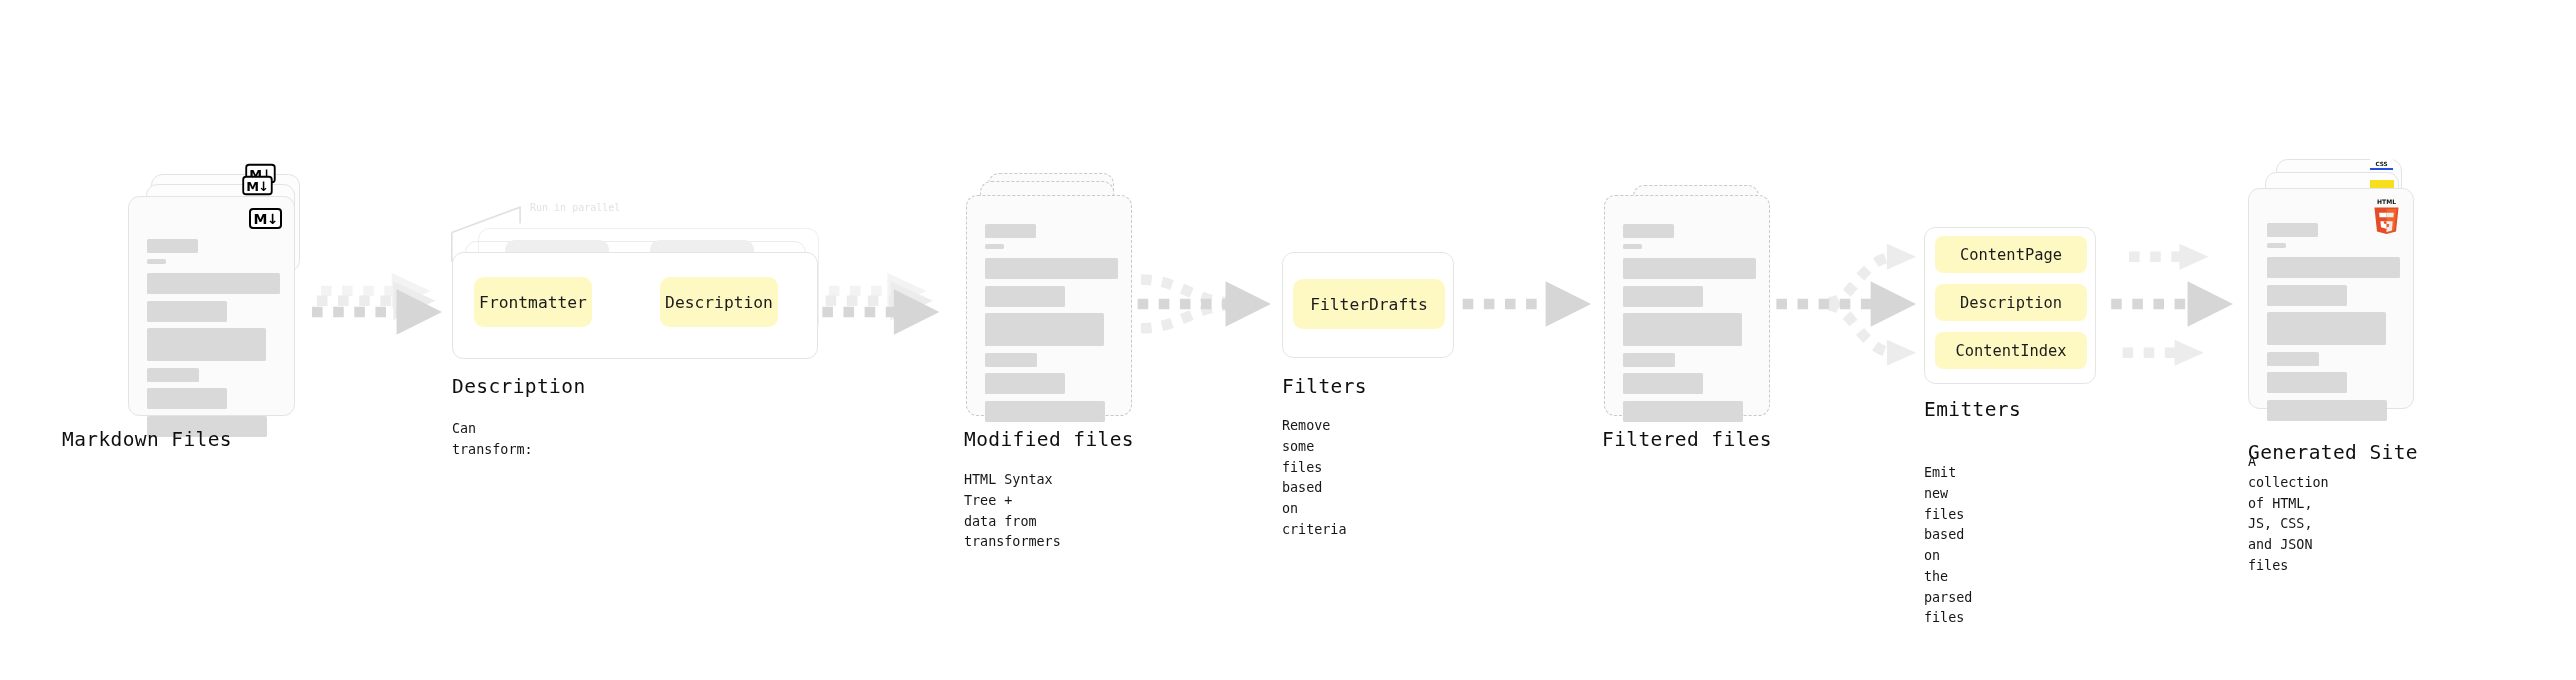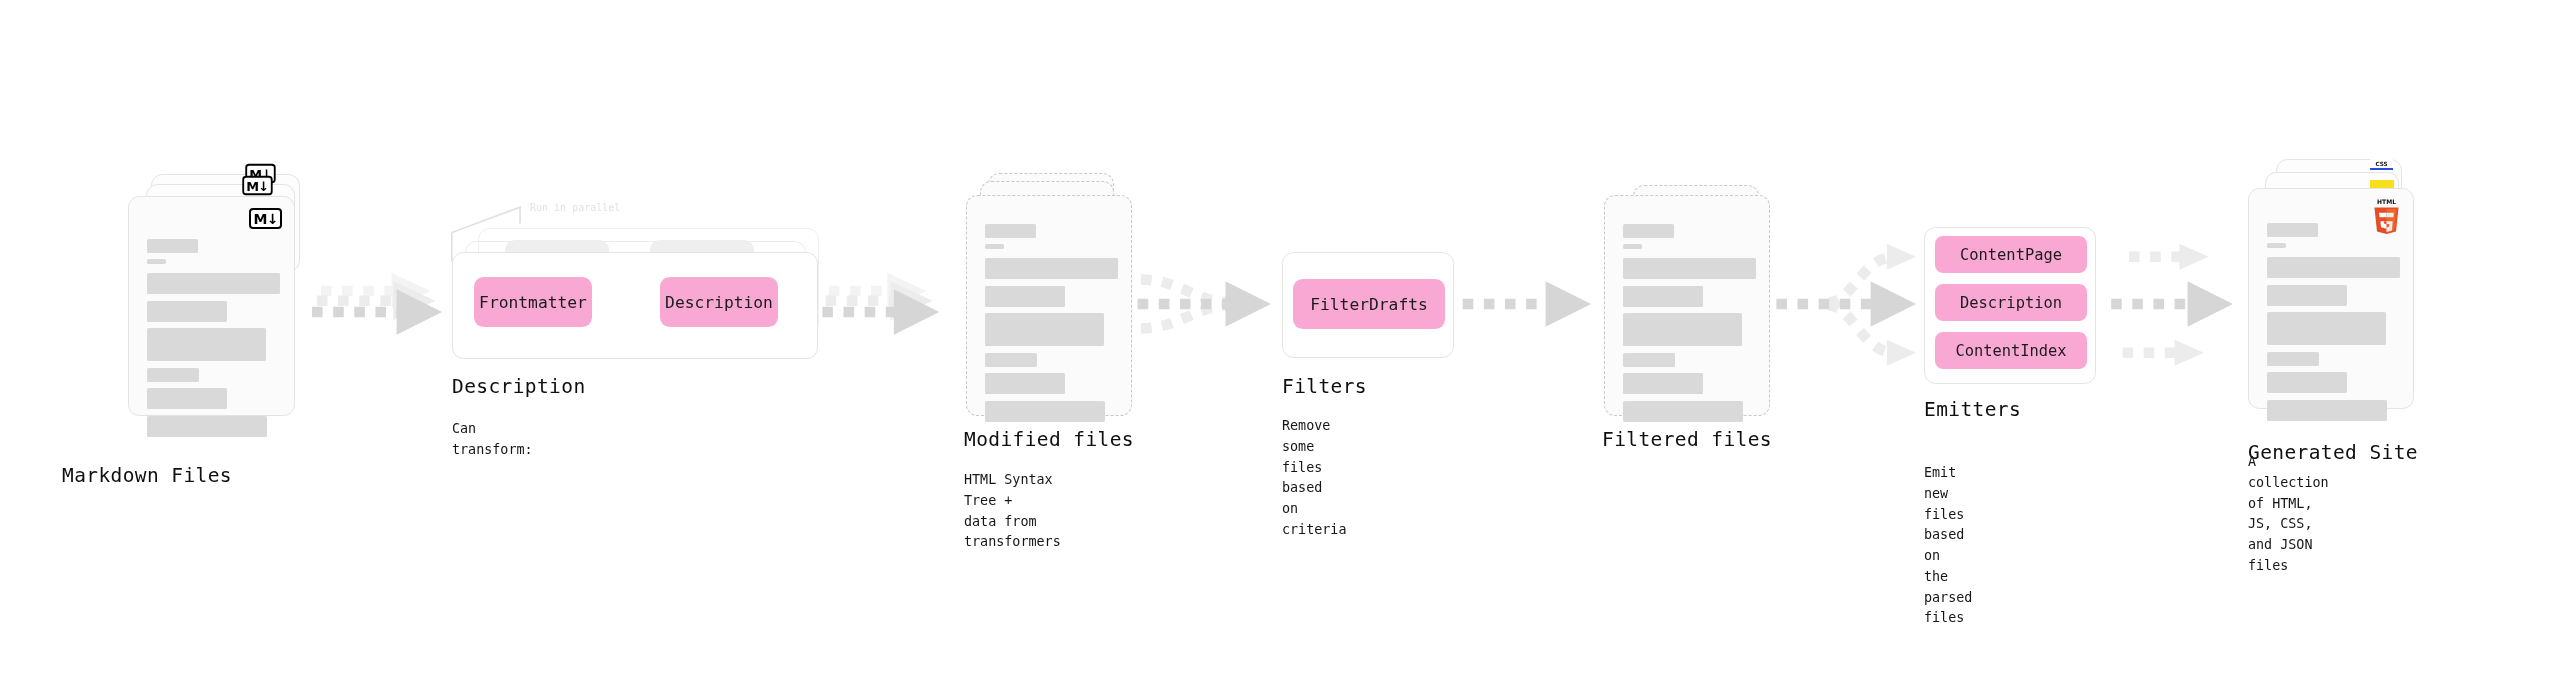--- a/index.html
+++ b/index.html
@@ -77,21 +77,21 @@
     position: absolute;
     border: 1.6px solid #e4e4e4;
     border-radius: 11.4px;
     background: #ffffff;
   }
   .group-box.ghost2 { border-color: #efefef; background: transparent; }
   .group-box.ghost1 { border-color: #ebebeb; background: transparent; }
 
   .pill {
     position: absolute;
-    background: #f9a8d4;
+    background: #fef9c3;
     border-radius: 9.8px;
     display: flex; align-items: center; justify-content: center;
     font-size: 16.3px;
     color: #1b1b1b;
     white-space: nowrap;
     letter-spacing: 0px;
   }
   .pill.ghost2 { background: #efefef; color: transparent; }
   .pill.ghost1 { background: #e6e6e6; color: transparent; }
 
@@ -231,21 +231,21 @@
         <div class="bar" style="width:133px;height:21px;margin-top:9px;"></div>
         <div class="bar" style="width:80px;height:21px;margin-top:6.5px;"></div>
         <div class="bar" style="width:119px;height:33px;margin-top:6.5px;"></div>
         <div class="bar" style="width:52px;height:14px;margin-top:6.5px;"></div>
         <div class="bar" style="width:80px;height:21px;margin-top:6.5px;"></div>
         <div class="bar" style="width:120px;height:21px;margin-top:6.5px;"></div>
       </div>
     </div>
   </div>
 
-  <div class="title" style="left:62px;top:428px;margin-top:36px;">Markdown Files</div>
+  <div class="title" style="left:62px;top:428px;">Markdown Files</div>
 </div>
 
 <div class="stage" style="left:0;top:0;">
 
   <div class="group-box ghost2" style="left:478px;top:228px;width:341px;height:106px;"></div>
   <div class="group-box ghost1" style="left:465px;top:241px;width:341px;height:106px;"></div>
 
   <div class="pill ghost2" style="left:505px;top:240px;width:104px;height:50px;"></div>
   <div class="pill ghost2" style="left:650px;top:240px;width:104px;height:50px;"></div>
   <div class="pill ghost1" style="left:489px;top:253px;width:104px;height:50px;"></div>

